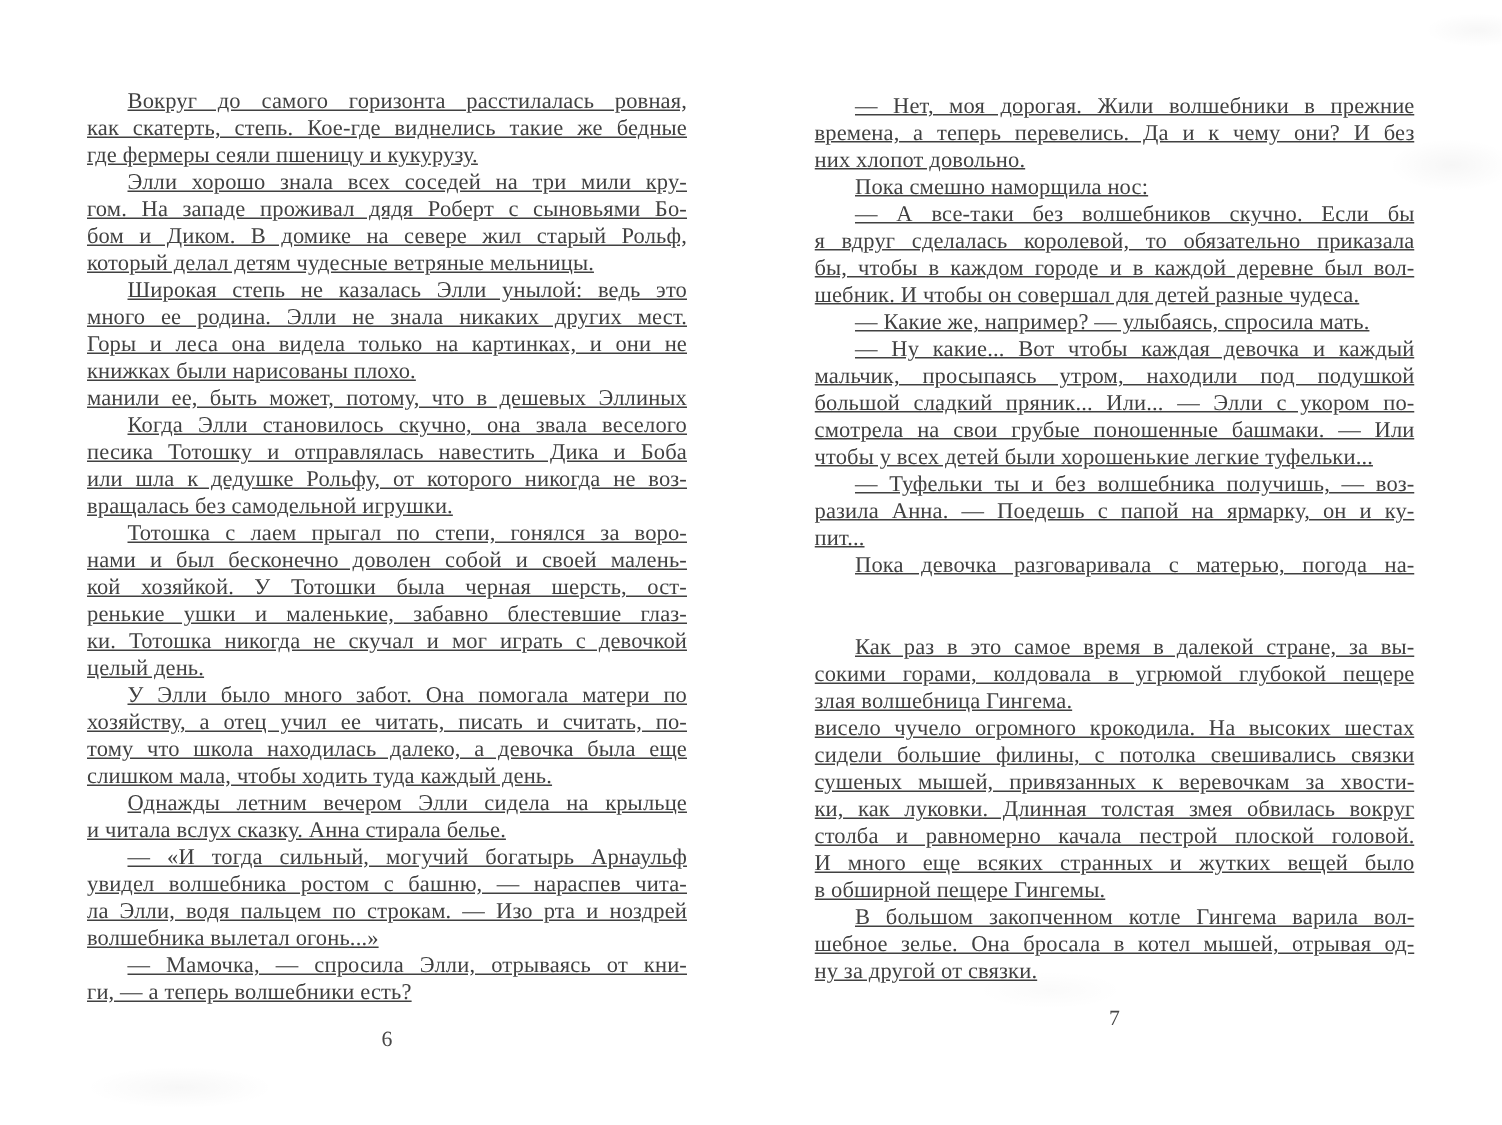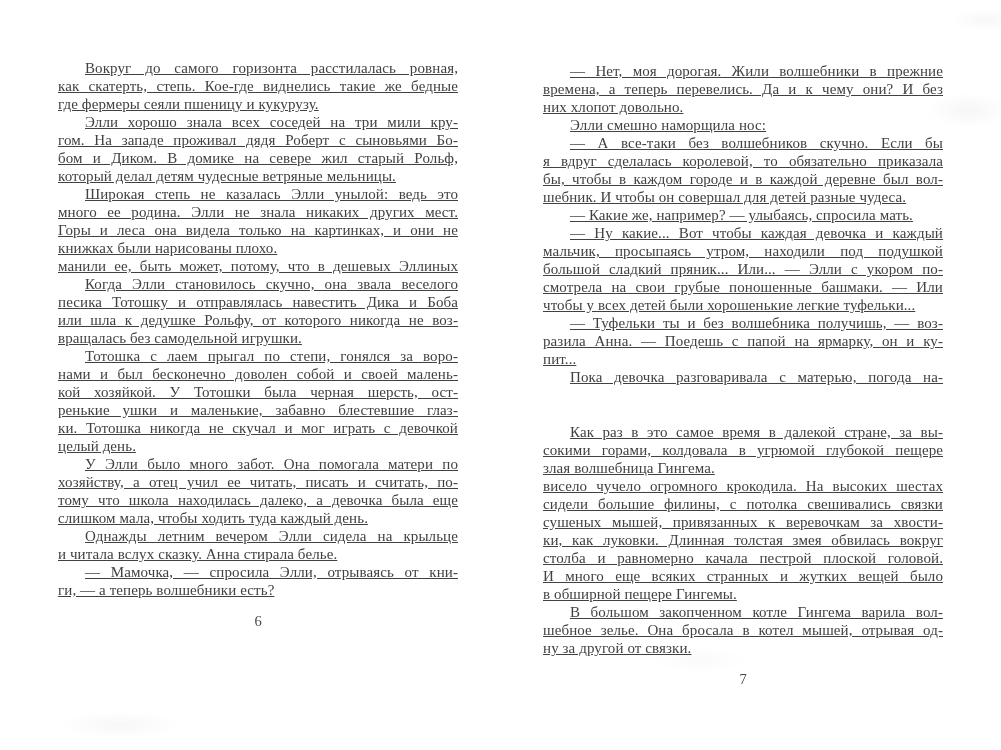--- a/index.html
+++ b/index.html
@@ -94,35 +94,41 @@
           <div class="line first">У Элли было много забот. Она помогала матери по</div>
           <div class="line">хозяйству, а отец учил ее читать, писать и считать, по-</div>
           <div class="line">тому что школа находилась далеко, а девочка была еще</div>
           <div class="line last">слишком мала, чтобы ходить туда каждый день.</div>
         </div>
         <div class="para">
           <div class="line first">Однажды летним вечером Элли сидела на крыльце</div>
           <div class="line last">и читала вслух сказку. Анна стирала белье.</div>
         </div>
         <div class="para">
+          <div class="line first">— «И тогда сильный, могучий богатырь Арнаульф</div>
+          <div class="line">увидел волшебника ростом с башню, — нараспев чита-</div>
+          <div class="line">ла Элли, водя пальцем по строкам. — Изо рта и ноздрей</div>
+          <div class="line last">волшебника вылетал огонь...»</div>
+        </div>
+        <div class="para">
           <div class="line first">— Мамочка, — спросила Элли, отрываясь от кни-</div>
           <div class="line last">ги, — а теперь волшебники есть?</div>
         </div>
       </div>
     <div class="page-number">6</div>
   </div>
   <div class="page right">
     <div class="page-body">
         <div class="para">
           <div class="line first">— Нет, моя дорогая. Жили волшебники в прежние</div>
           <div class="line">времена, а теперь перевелись. Да и к чему они? И без</div>
           <div class="line last">них хлопот довольно.</div>
         </div>
         <div class="para">
-          <div class="line first last">Элли смешно наморщила нос:</div>
+          <div class="line first last">Пока смешно наморщила нос:</div>
         </div>
         <div class="para">
           <div class="line first">— А все-таки без волшебников скучно. Если бы</div>
           <div class="line">я вдруг сделалась королевой, то обязательно приказала</div>
           <div class="line">бы, чтобы в каждом городе и в каждой деревне был вол-</div>
           <div class="line last">шебник. И чтобы он совершал для детей разные чудеса.</div>
         </div>
         <div class="para">
           <div class="line first last">— Какие же, например? — улыбаясь, спросила мать.</div>
         </div>

